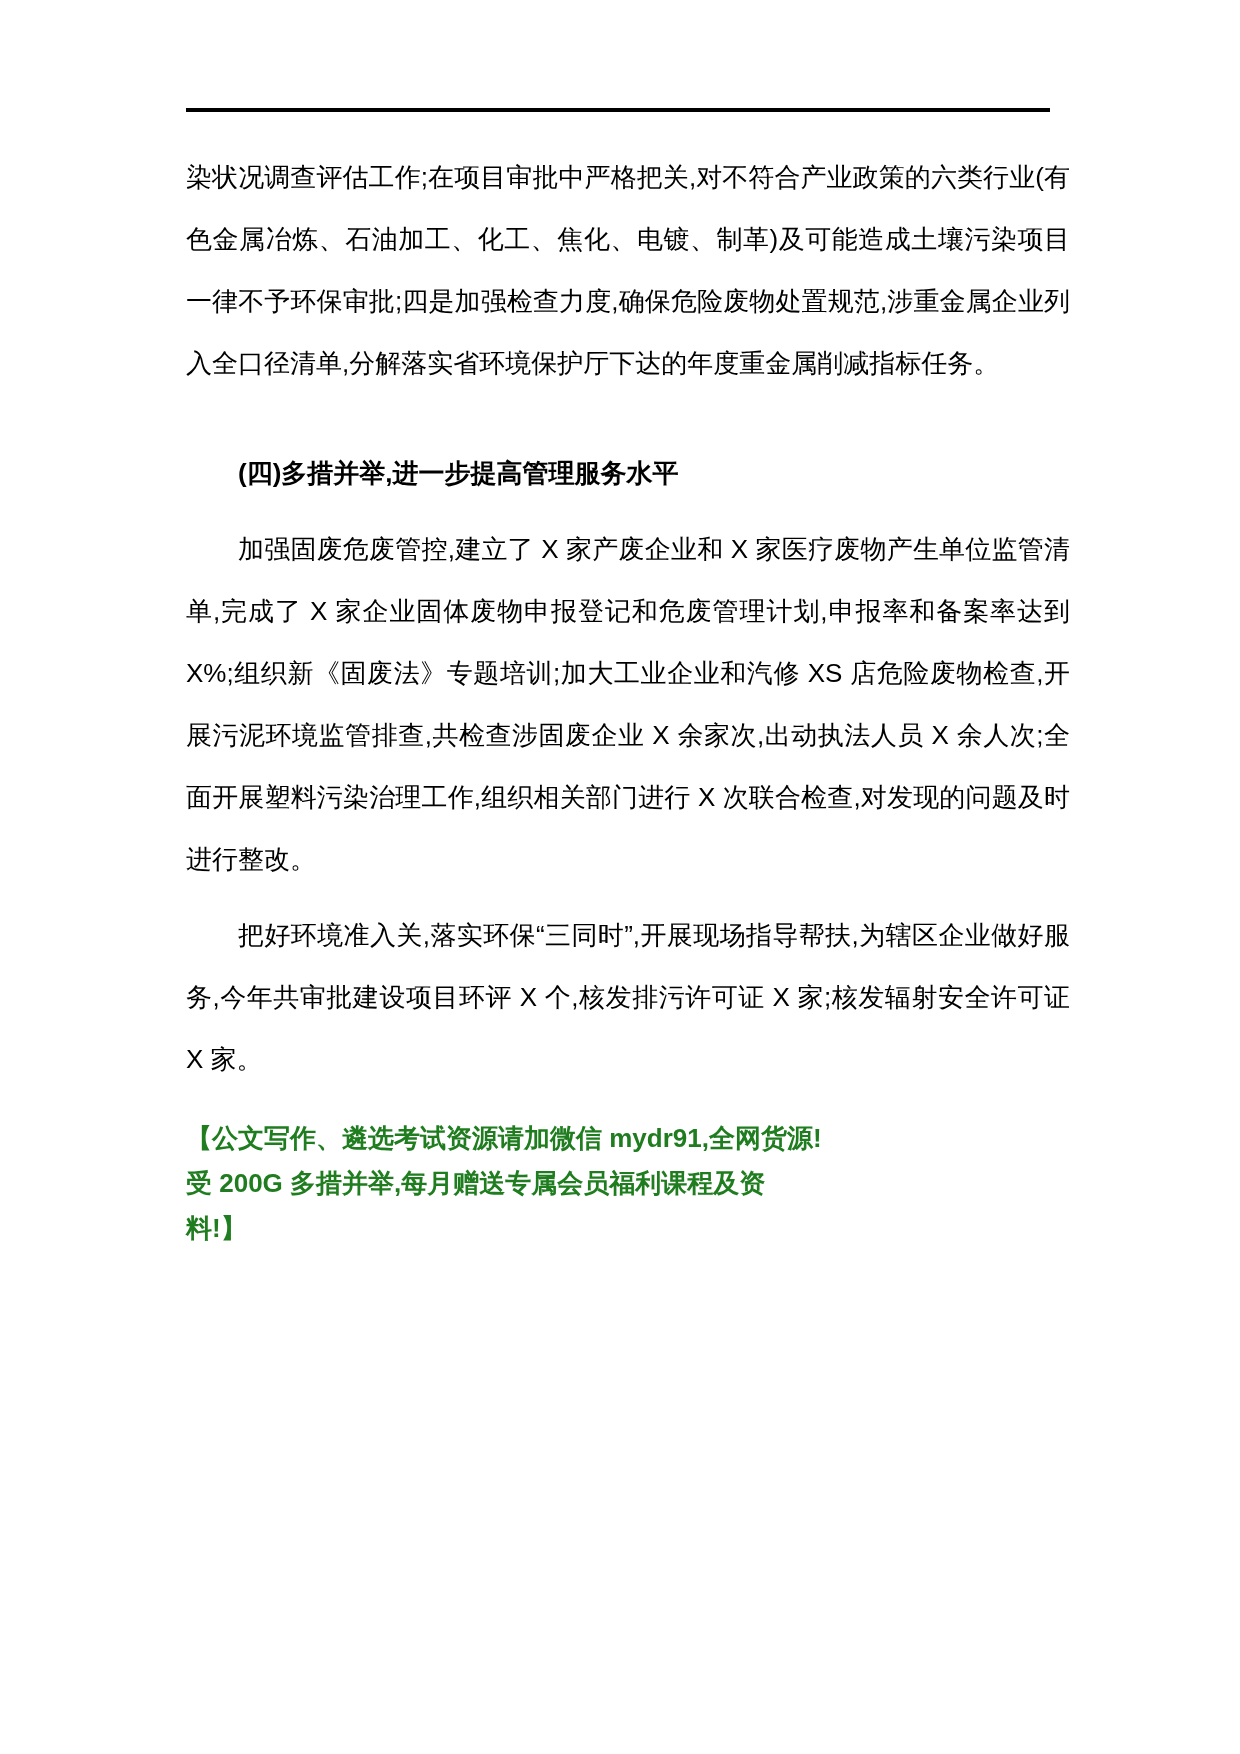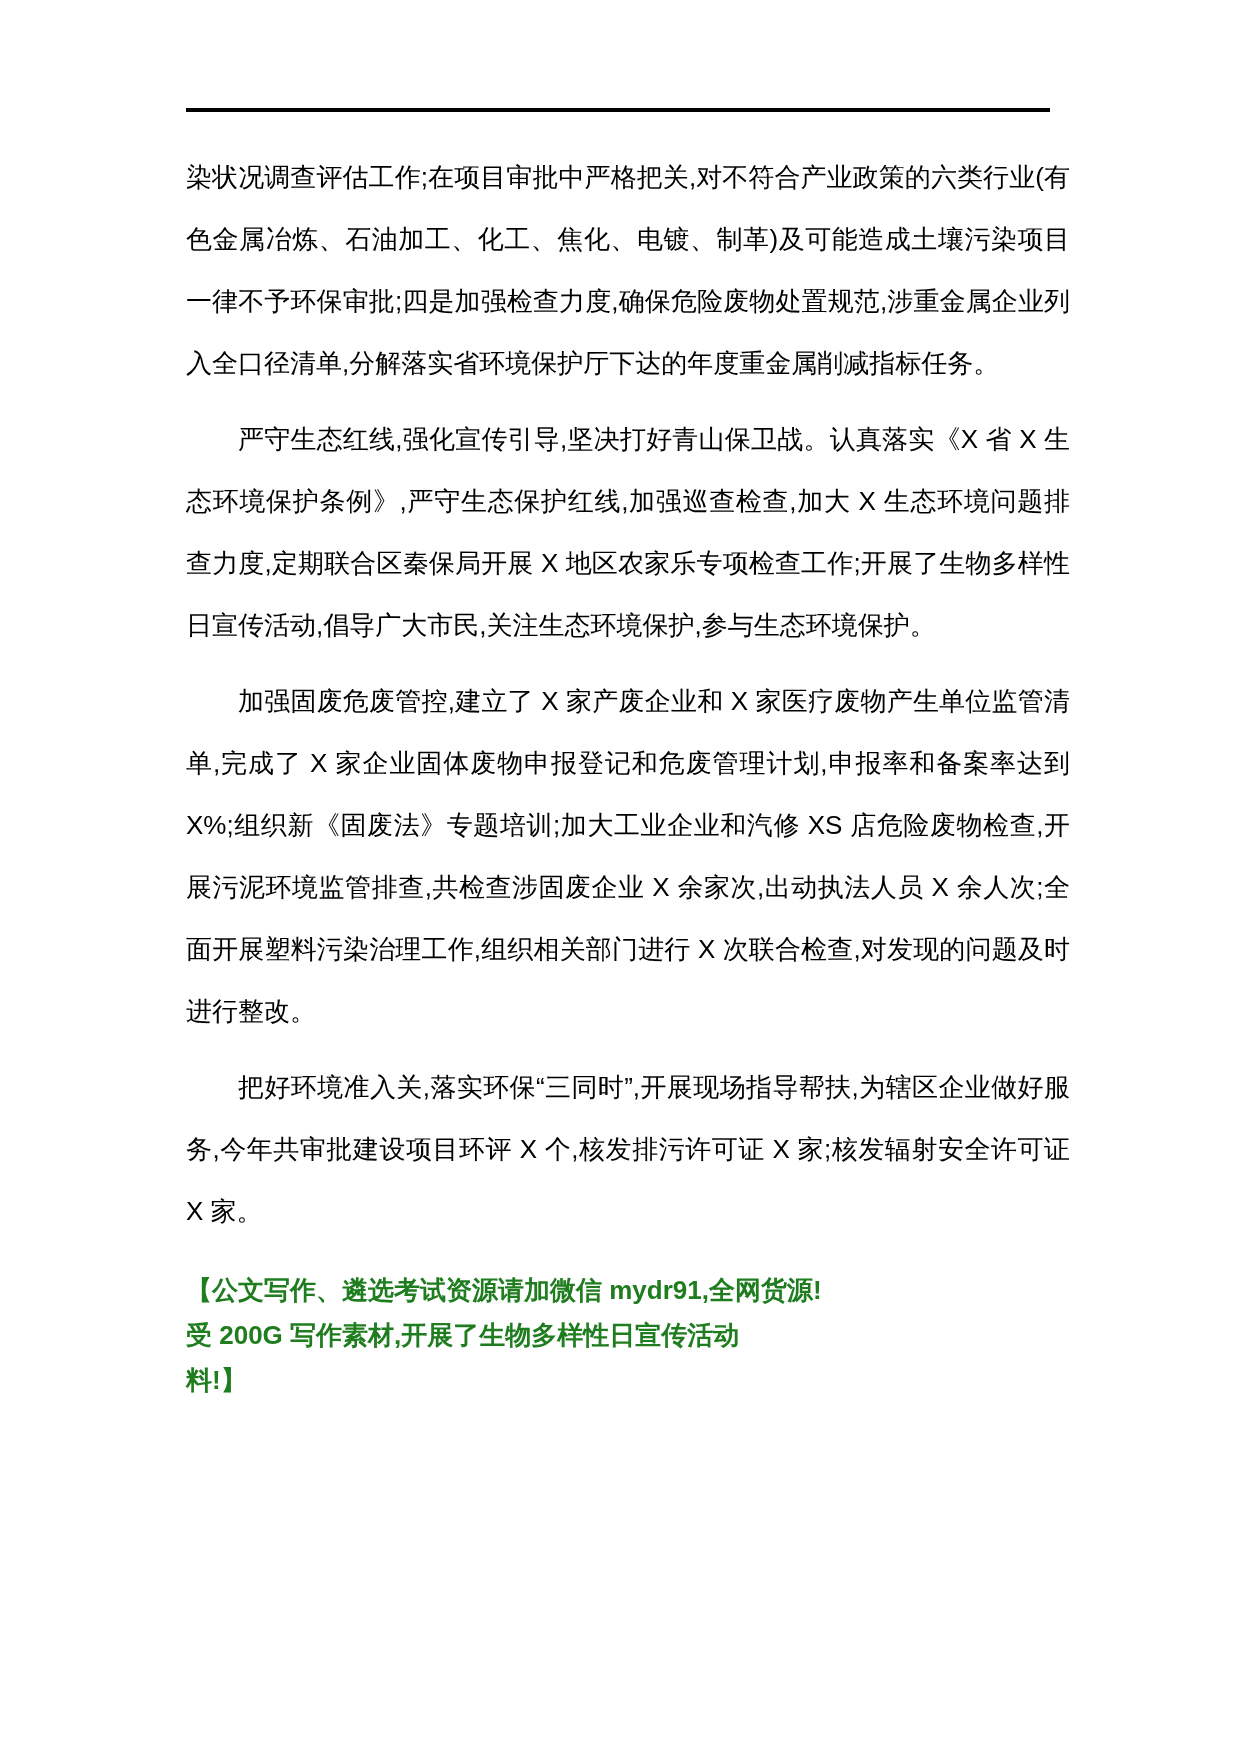--- a/index.html
+++ b/index.html
@@ -61,27 +61,27 @@
 </head>
 <body>
 
 <div class="page">
 
   <div class="header-rule" style="background: rgb(0, 0, 0);"></div>
 
   <div class="doc-body">
     <p class="para first">染状况调查评估工作;在项目审批中严格把关,对不符合产业政策的六类行业(有色金属冶炼、石油加工、化工、焦化、电镀、制革)及可能造成土壤污染项目一律不予环保审批;四是加强检查力度,确保危险废物处置规范,涉重金属企业列入全口径清单,分解落实省环境保护厅下达的年度重金属削减指标任务。</p>
 
-    <p class="para indent">严守生态红线,强化宣传引导,坚决打好青山保卫战。认真落实《X 省 X 生态环境保护条例》,严守生态保护红线,加强巡查检查,加大 X 生态环境问题排查力度,定期联合区秦保局开展 X 地区农家乐专项检查工作;开展了生物多样性日宣传活动,倡导广大市民,关注生态环境保护,参与生态环境保护。</p>
 
+    <p class="para indent heading">(四)多措并举,进一步提高管理服务水平</p>
 
     <p class="para indent">加强固废危废管控,建立了 X 家产废企业和 X 家医疗废物产生单位监管清单,完成了 X 家企业固体废物申报登记和危废管理计划,申报率和备案率达到 X%;组织新《固废法》专题培训;加大工业企业和汽修 XS 店危险废物检查,开展污泥环境监管排查,共检查涉固废企业 X 余家次,出动执法人员 X 余人次;全面开展塑料污染治理工作,组织相关部门进行 X 次联合检查,对发现的问题及时进行整改。</p>
 
     <p class="para indent">把好环境准入关,落实环保“三同时”,开展现场指导帮扶,为辖区企业做好服务,今年共审批建设项目环评 X 个,核发排污许可证 X 家;核发辐射安全许可证 X 家。</p>
   </div>
 
   <div class="footer-ad" style="color: rgb(31, 125, 31);">
     <div class="footer-line">【公文写作、遴选考试资源请加微信 mydr91,全网货源!</div>
-    <div class="footer-line">受 200G 写作素材,开展了生物多样性日宣传活动</div>
+    <div class="footer-line">受 200G 多措并举,每月赠送专属会员福利课程及资</div>
     <div class="footer-line">料!】</div>
   </div>
 
 </div>
 
 </body></html>

